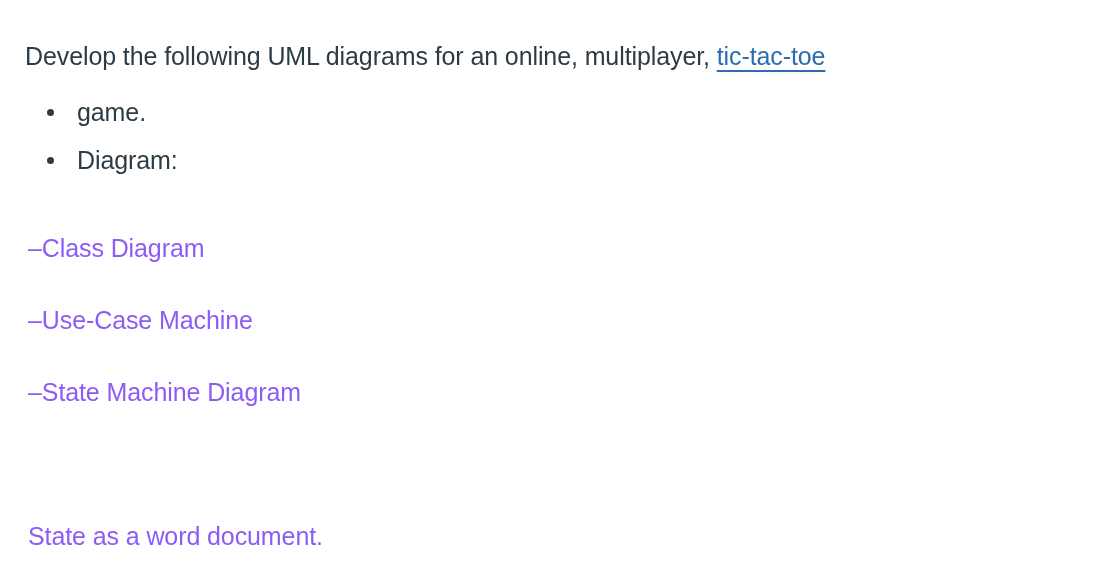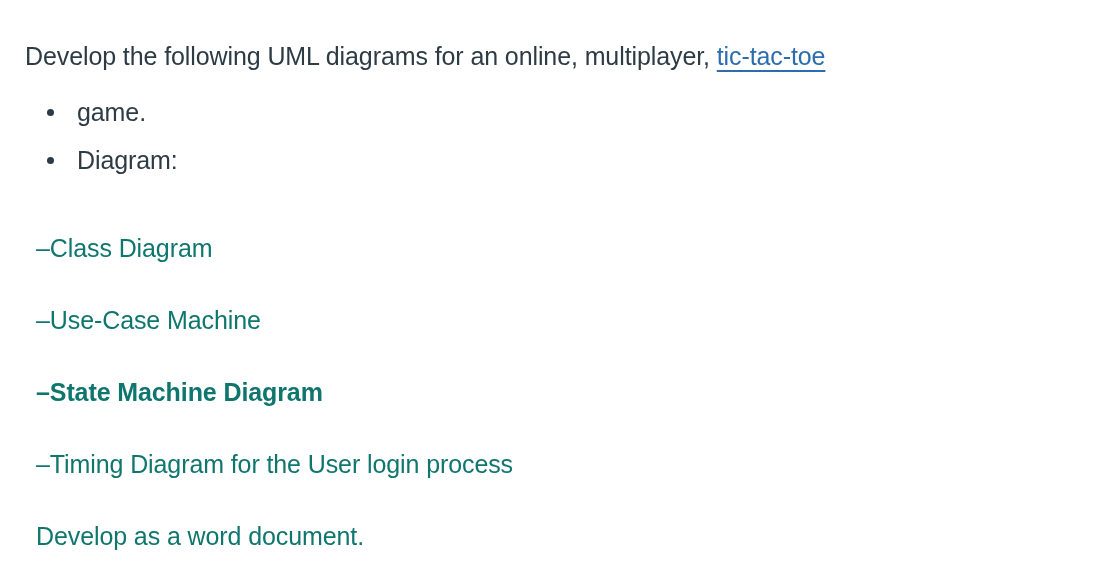--- a/index.html
+++ b/index.html
@@ -69,30 +69,30 @@
     top: 21px;
     width: 7px;
     height: 7px;
     border-radius: 50%;
     background: #2d3b45;
   }
 
   
   .para {
     position: absolute;
-    left: 36px;
+    left: 28px;
     font-size: 25px;
     line-height: 34px;
     letter-spacing: -0.1px;
     white-space: nowrap;
-    color: #0f766e;
+    color: #8b5cf6;
   }
   .p-class   { top: 206px; }
   .p-usecase { top: 278px; }
-  .p-state   { top: 350px; font-weight: bold; }
+  .p-state   { top: 350px; }
   .p-timing  { top: 422px; }
   .p-submit  { top: 494px; }
 </style>
 </head>
 <body>
 
 <div class="doc">
 
   <p class="intro"><span>Develop the following UML diagrams for an online, multiplayer, </span><a class="link" href="#">tic-tac-toe </a></p>
 
@@ -101,17 +101,16 @@
       <span>game.</span>
     </li>
     <li>
       <span>Diagram:</span>
     </li>
   </ul>
 
   <p class="para p-class">–Class Diagram</p>
   <p class="para p-usecase">–Use-Case Machine</p>
   <p class="para p-state">–State Machine Diagram</p>
-  <p class="para p-timing">–Timing Diagram for the User login process</p>
 
-  <p class="para p-submit">Develop as a word document.</p>
+  <p class="para p-submit">State as a word document.</p>
 
 </div>
 
 </body></html>

